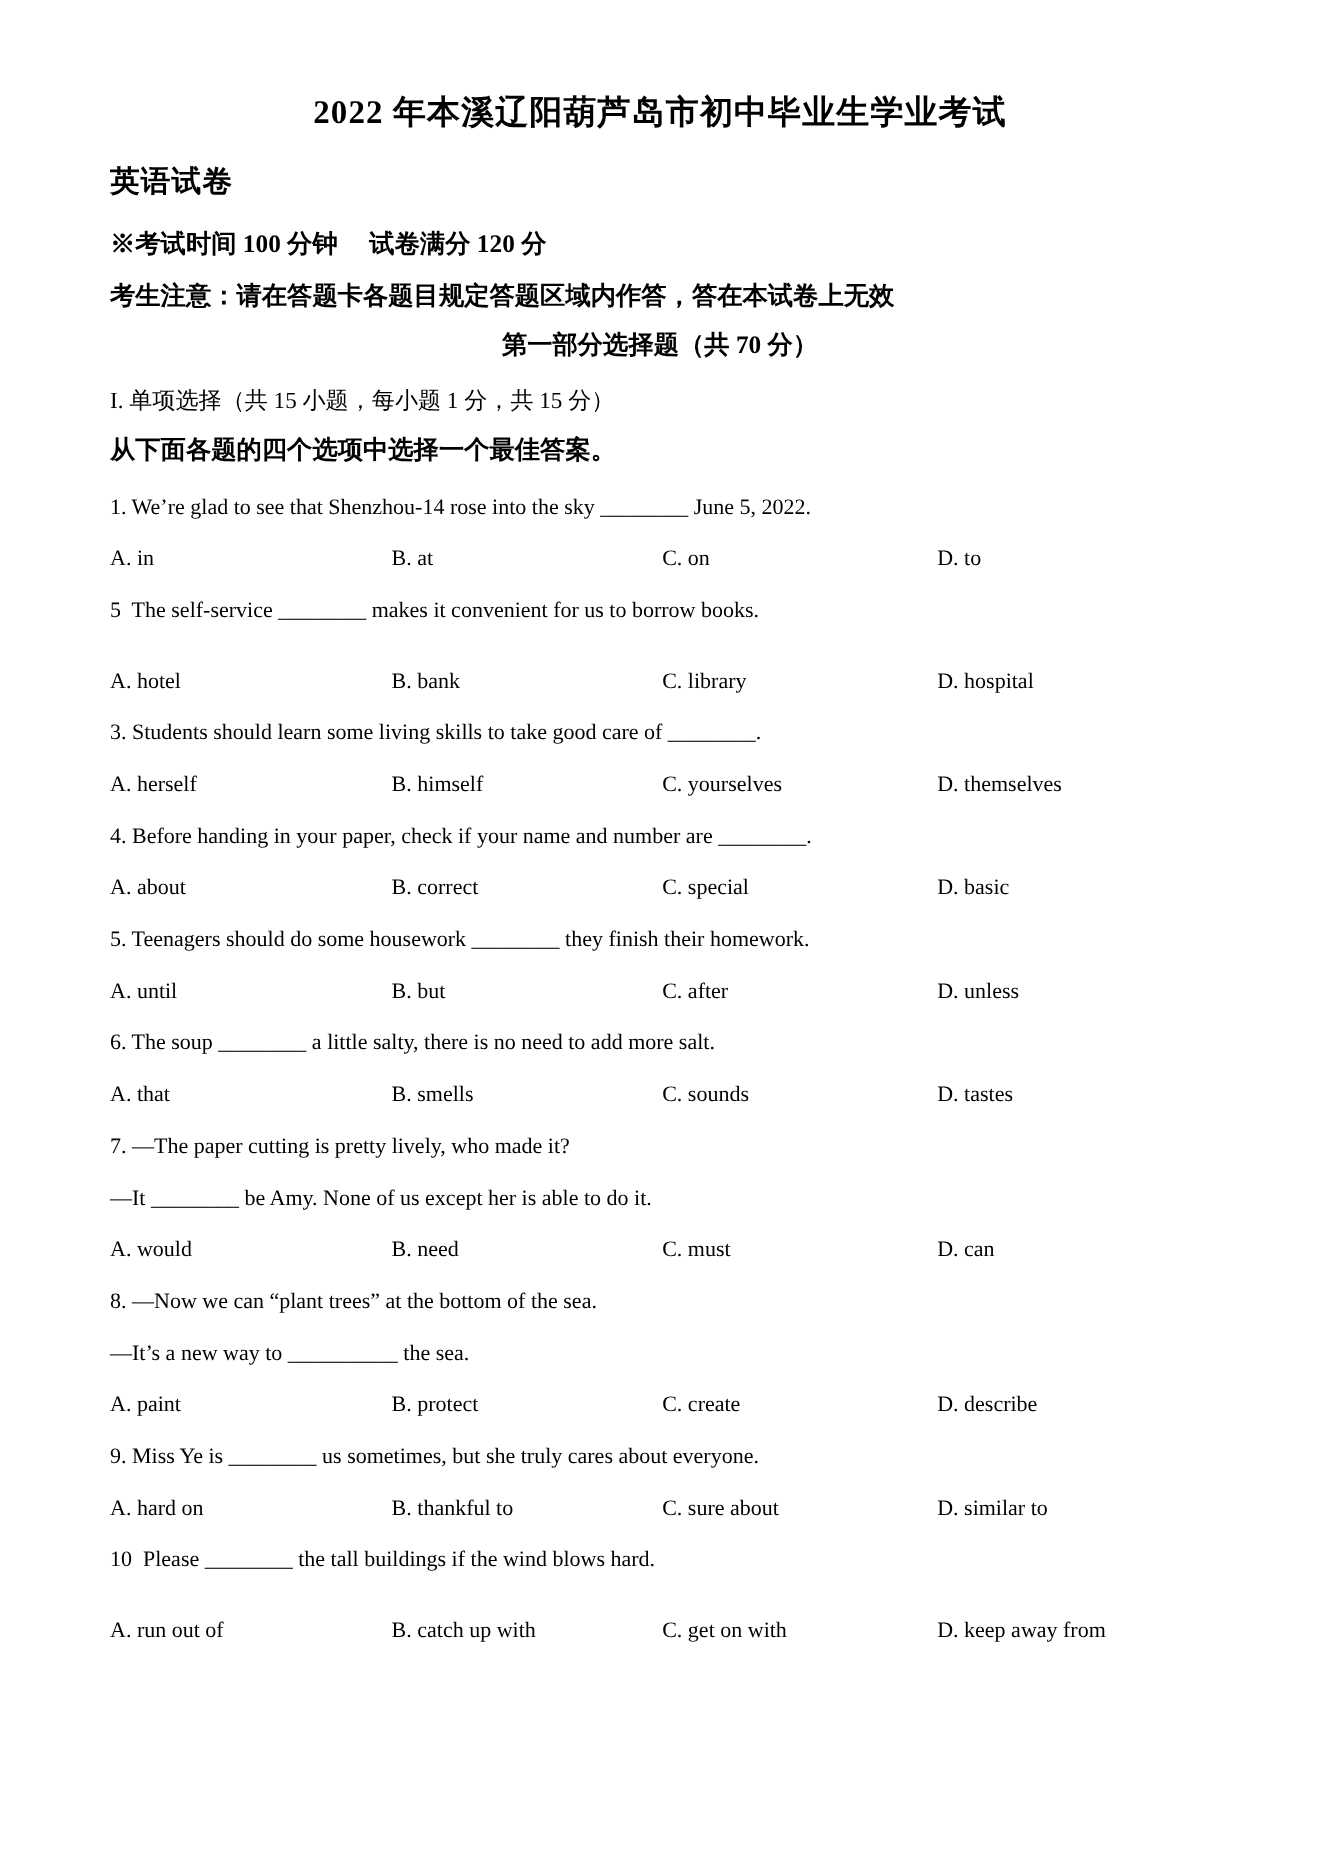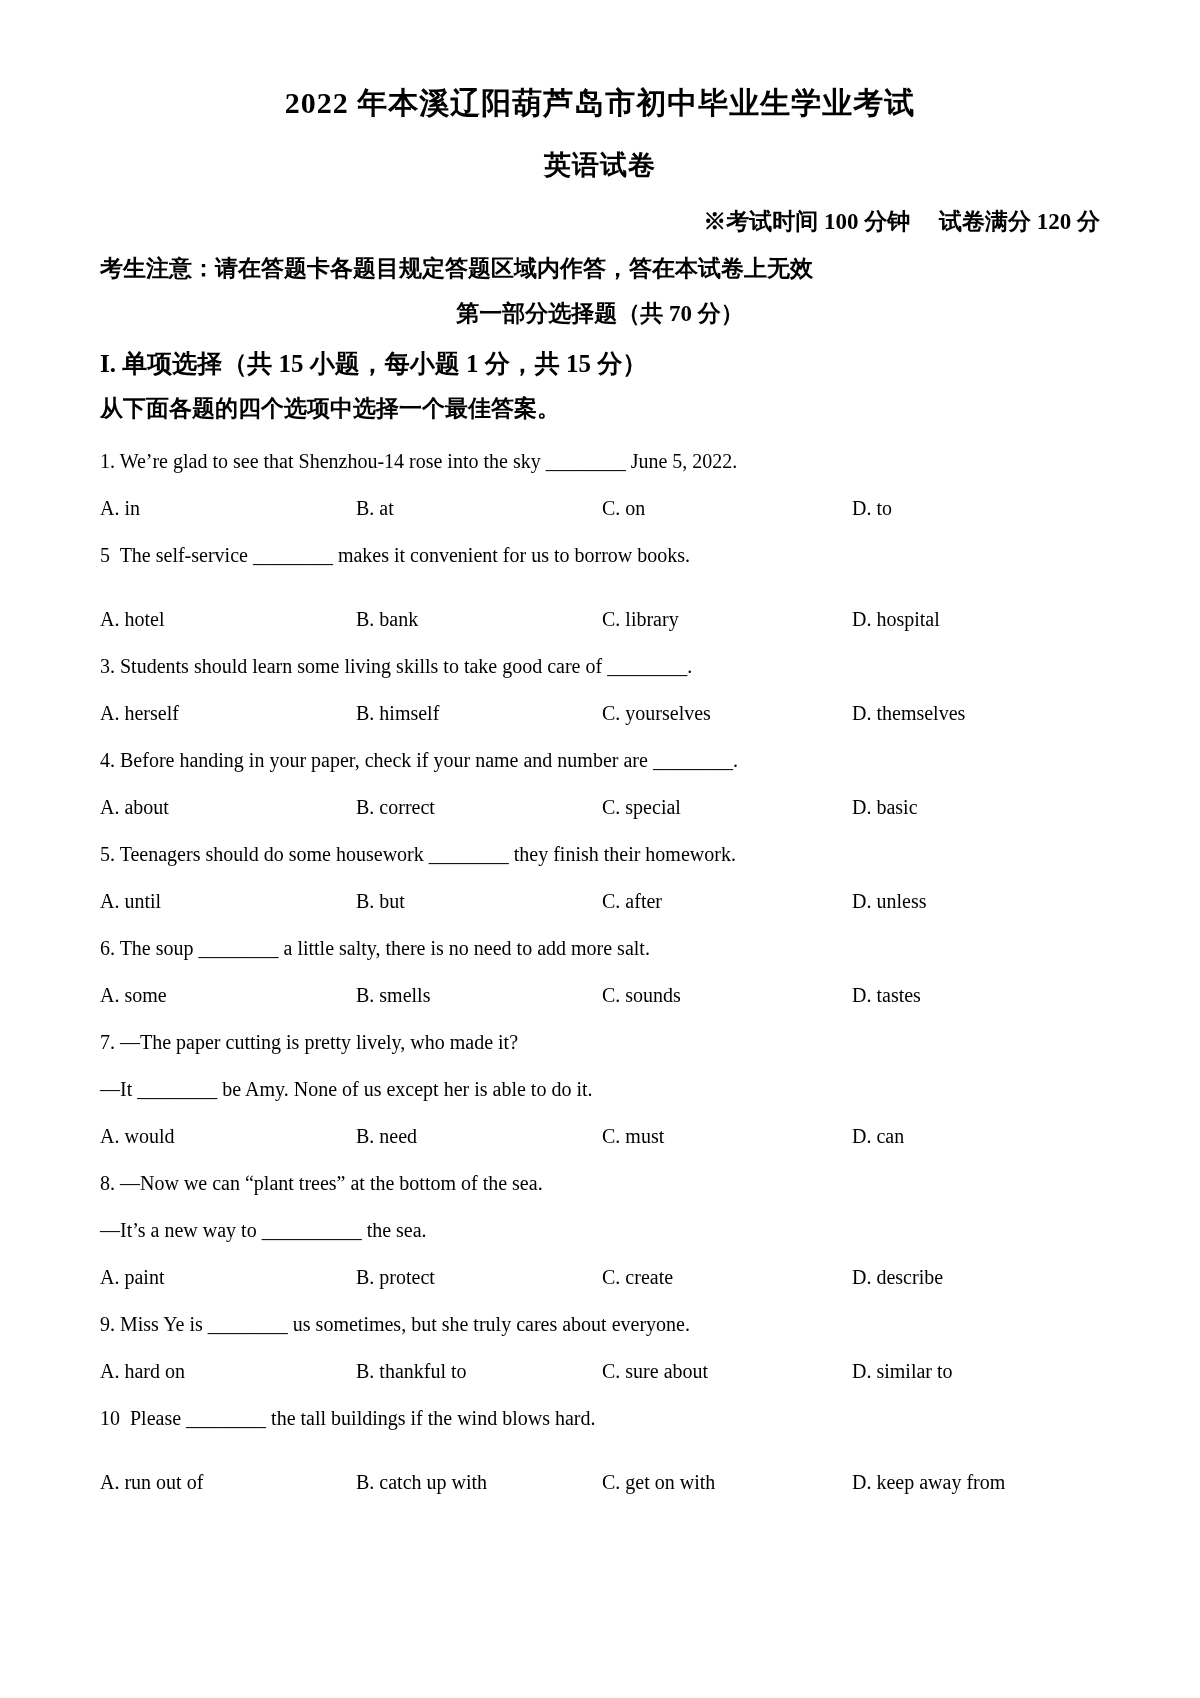--- a/index.html
+++ b/index.html
@@ -21,49 +21,49 @@
     line-height: 34px;
     font-weight: bold;
     text-align: center;
     letter-spacing: 1px;
   }
   .subtitle {
     margin: 0 0 28px 0;
     font-size: 27px;
     line-height: 30px;
     font-weight: bold;
-    text-align: center;
+    text-align: left;
     letter-spacing: 1px;
   }
   .exam-info {
     margin: 0 0 19px 0;
     font-size: 23px;
     line-height: 28px;
     font-weight: bold;
-    text-align: right;
+    text-align: left;
     white-space: pre-wrap;
   }
   .notice {
     margin: 0 0 17px 0;
     font-size: 23px;
     line-height: 28px;
     font-weight: bold;
   }
   .part-title {
     margin: 0 0 22px 0;
     font-size: 23px;
     line-height: 28px;
     font-weight: bold;
     text-align: center;
   }
   .section-heading {
     margin: 0 0 17px 0;
-    font-size: 25px;
-    line-height: 28px;
-    font-weight: bold;
+    font-size: 21px;
+    line-height: 28px;
+    font-weight: normal;
   }
   .instruction {
     margin: 0 0 25px 0;
     font-size: 23px;
     line-height: 28px;
     font-weight: bold;
   }
   .question { margin: 0; }
   .stem-line {
     margin: 0 0 20px 0;
@@ -140,21 +140,21 @@
       <span class="opt">A. until</span>
       <span class="opt">B. but</span>
       <span class="opt">C. after</span>
       <span class="opt">D. unless</span>
     </div>
   </div>
 
   <div class="question">
     <p class="stem-line">6. The soup ________ a little salty, there is no need to add more salt.</p>
     <div class="options-row">
-      <span class="opt">A. some</span>
+      <span class="opt">A. that</span>
       <span class="opt">B. smells</span>
       <span class="opt">C. sounds</span>
       <span class="opt">D. tastes</span>
     </div>
   </div>
 
   <div class="question">
     <p class="stem-line">7. —The paper cutting is pretty lively, who made it?</p>
     <p class="stem-line">—It ________ be Amy. None of us except her is able to do it.</p>
         <div class="options-row">

